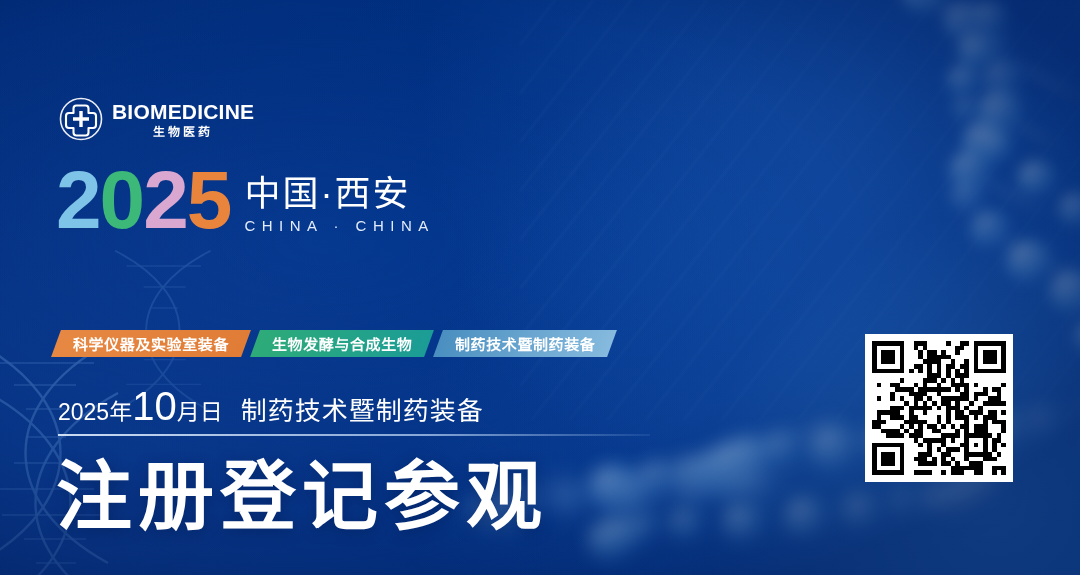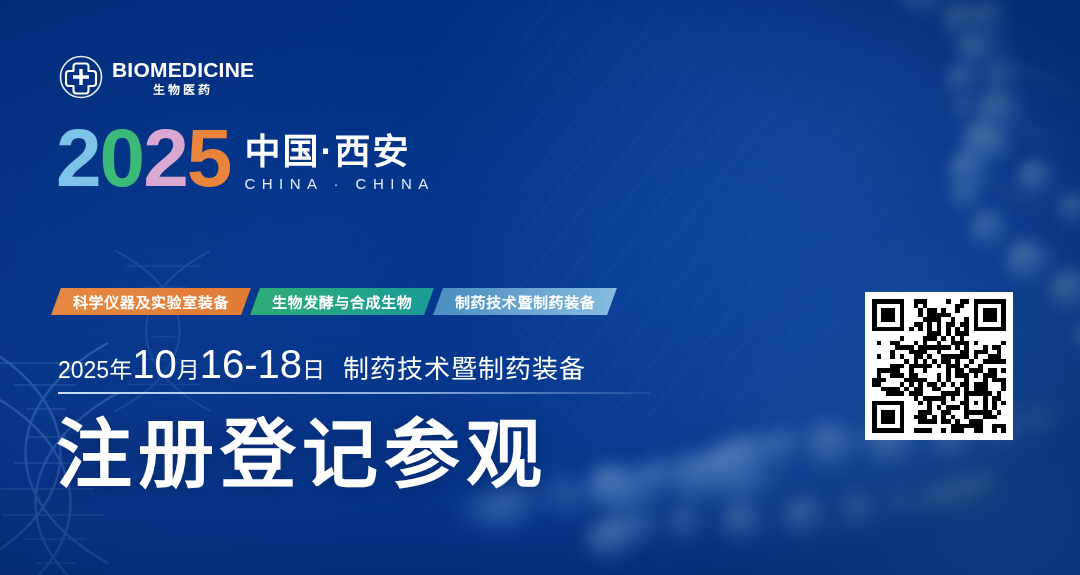--- a/index.html
+++ b/index.html
@@ -82,21 +82,21 @@
     opacity: 0.30;
     background: repeating-linear-gradient(128deg,
         rgba(150,200,255,0) 0px,
         rgba(150,200,255,0) 26px,
         rgba(150,200,255,0.20) 27px,
         rgba(150,200,255,0) 30px);
     filter: blur(1.2px);
   }
 
   
-  .content { position: absolute; inset: 0; }
+  .content { position: absolute; inset: 0; margin-top: 42px; }
 
   
   .logo {
     position: absolute;
     left: 58px;
     top: 54px;
     display: flex;
     align-items: center;
     gap: 8px;
   }
@@ -134,21 +134,21 @@
   .year span { display: inline-block; }
   .city-block {
     margin-left: 14px;
     padding-bottom: 2px;
     display: flex;
     flex-direction: column;
   }
   .city-cn {
     color: #ffffff;
     font-size: 36px;
-    font-weight: bold;
+    font-weight: normal;
     line-height: 1;
     letter-spacing: 2px;
   }
   .city-en {
     color: #e3edfa;
     font-size: 15px;
     font-weight: normal;
     letter-spacing: 6.5px;
     margin-top: 6px;
     line-height: 1;
@@ -421,21 +421,20 @@
       <div class="ribbon r3">
         <span>制药技术暨制药装备</span>
       </div>
     </div>
 
     <div class="date-line">
       <span class="date-unit">2025</span>
       <span class="date-unit">年</span>
       <span class="date-num">10</span>
       <span class="date-unit">月</span>
-      <span class="date-num">16-18</span>
       <span class="date-unit">日</span>
       <span class="date-venue">制药技术暨制药装备</span>
     </div>
     <div class="rule"></div>
 
     <div class="headline">注册登记参观</div>
 
     <div class="qr-block">
       <div class="qr-frame">
         <svg viewBox="0 0 29 29" shape-rendering="crispEdges" id="qrSvg">

